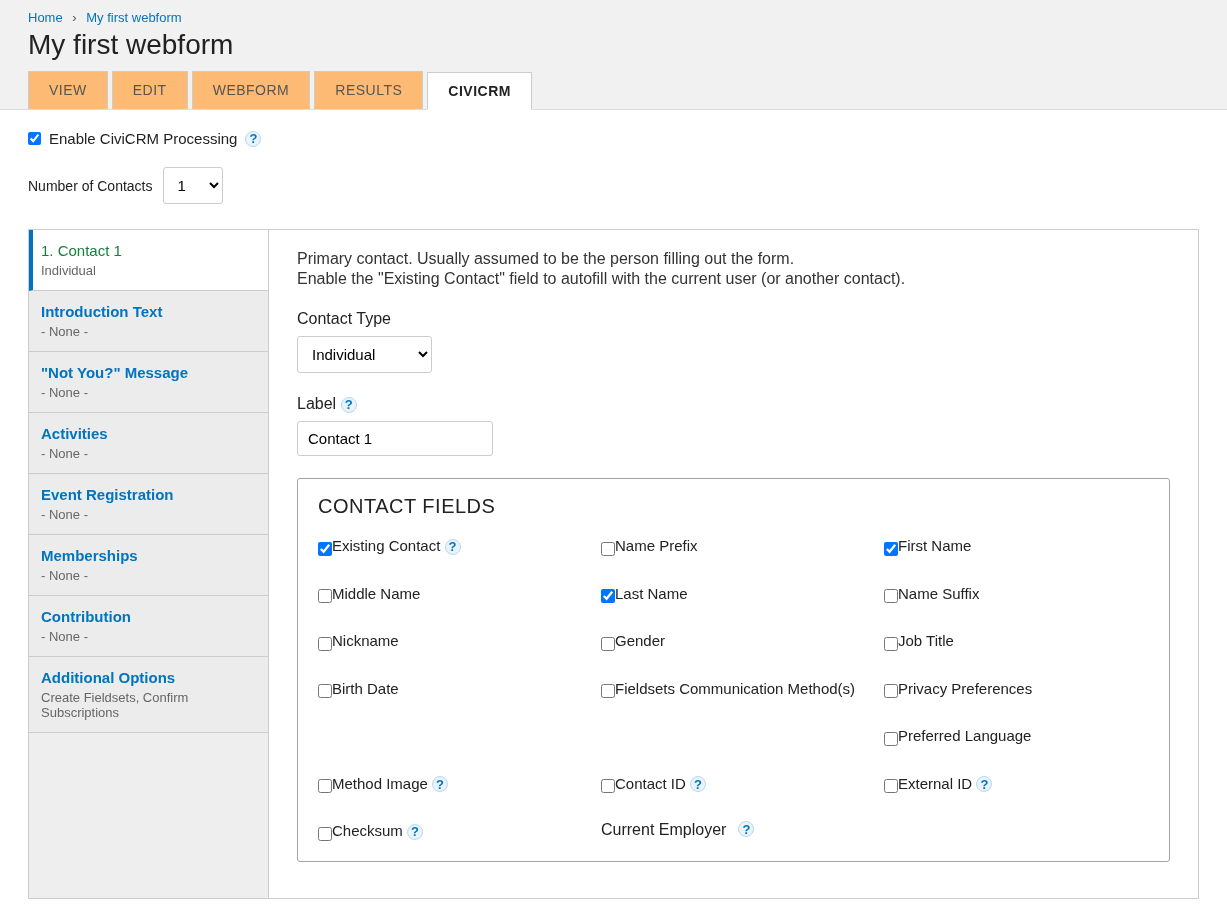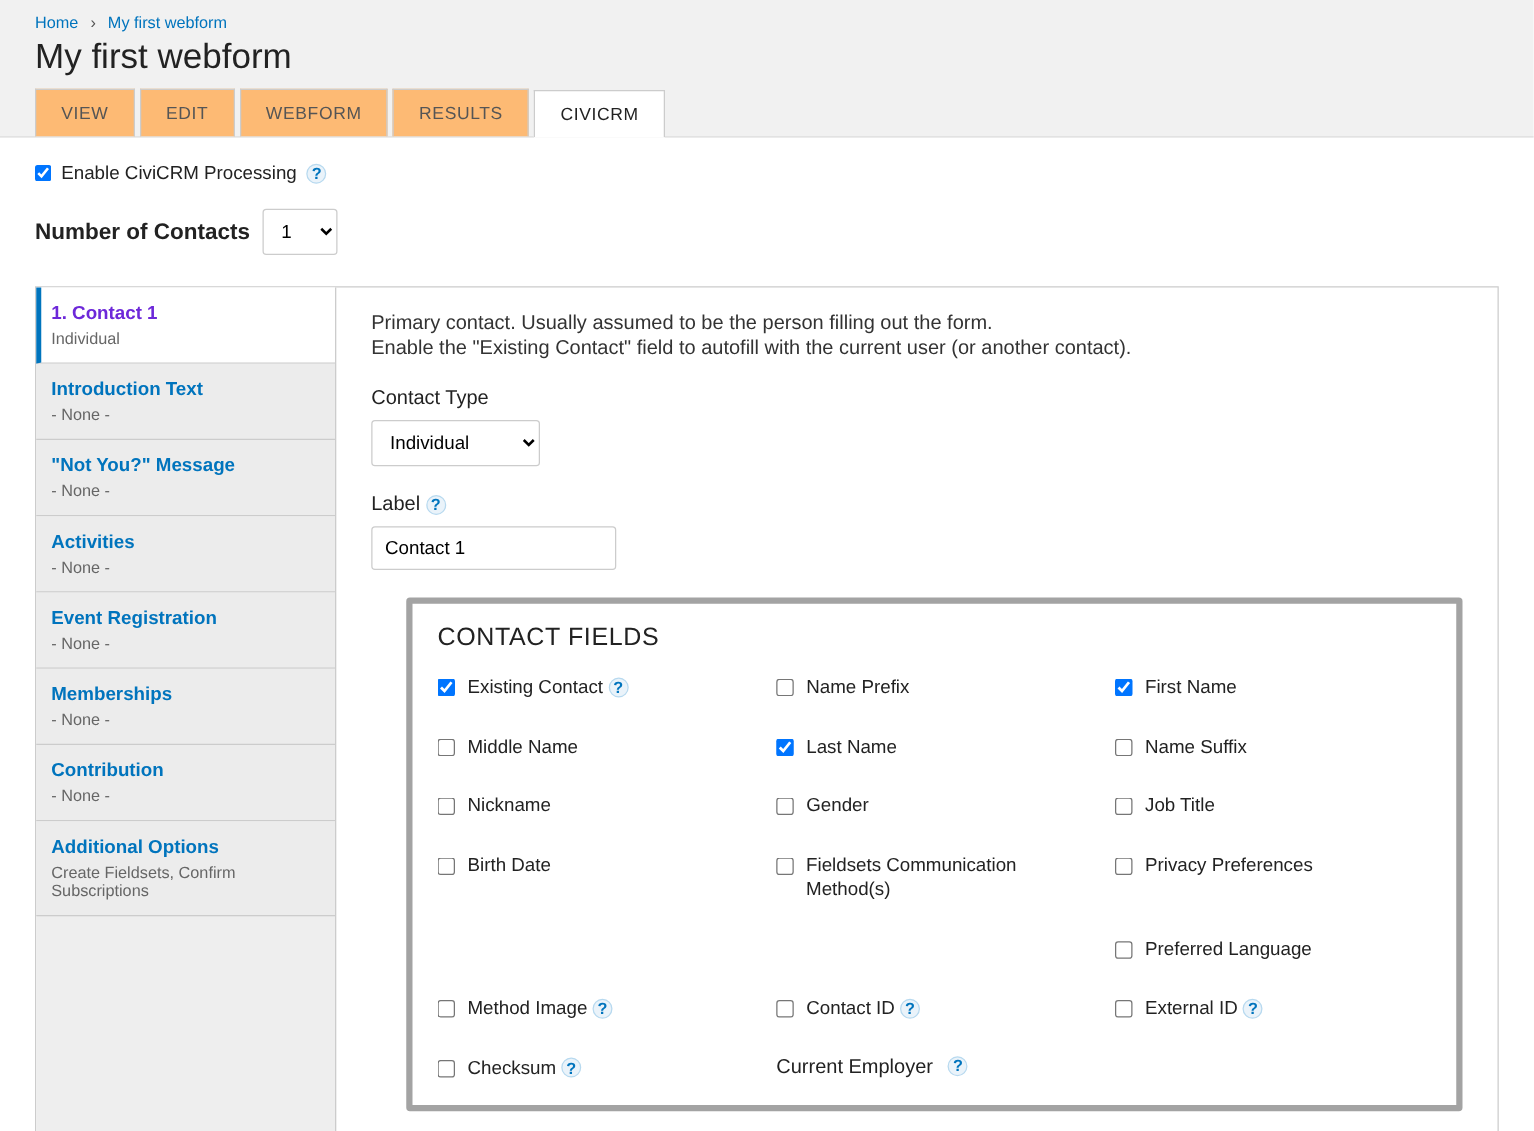--- a/index.html
+++ b/index.html
@@ -5,43 +5,43 @@
   * { box-sizing: border-box; margin: 0; padding: 0; }
   body { font-family: -apple-system, BlinkMacSystemFont, "Segoe UI", Helvetica, Arial, sans-serif; font-size: 15px; color: #222; background: #fff; }
   .page { width: 1227px; }
   .header-area { background: #f1f1f1; padding: 10px 28px 0 28px; border-bottom: 1px solid #ddd; }
   .breadcrumbs { font-size: 13px; margin-bottom: 4px; }
   .breadcrumbs a { color: #0074bd; text-decoration: none; }
   .breadcrumbs .sep { color: #555; margin: 0 6px; }
   h1.page-title { font-size: 28px; font-weight: 400; margin: 2px 0 10px 0; color: #222; }
   .tabs { display: flex; }
   .tab { padding: 10px 20px; font-size: 14px; letter-spacing: 0.5px; background: #fdba74; color: #555; border: 1px solid #ccc; border-bottom: none; margin-right: 4px; cursor: pointer; text-transform: uppercase; }
-  .tab.active { background: #fff; color: #222; font-weight: 400; border-bottom: 1px solid #fff; position: relative; top: 1px;}
+  .tab.active { background: #fff; color: #222; font-weight: 700; border-bottom: 1px solid #fff; position: relative; top: 1px;}
   .body-area { padding: 20px 28px; }
   .enable-row { display: flex; align-items: center; gap: 8px; margin-bottom: 20px; }
   .help-icon { color: #0074bd; font-size: 13px; background: #eaf3fa; border: 1px solid #b7d9ef; border-radius: 50%; width: 16px; height: 16px; display: inline-flex; align-items: center; justify-content: center; font-weight: 700; line-height: 1; cursor: pointer; }
   .contacts-row { display: flex; align-items: center; gap: 10px; margin-bottom: 25px; }
-  .contacts-row label { font-weight: 700; font-size: 18px; }
+  .contacts-row label { font-weight: 400; font-size: 14px; }
   select, input[type=text] { border: 1px solid #ccc; padding: 8px 10px; font-size: 15px; border-radius: 3px; background: #fff; }
   select.small { width: 60px; }
   .main-panel { border: 1px solid #ccc; display: flex; min-height: 670px; }
   .sidebar { width: 240px; background: #eee; border-right: 1px solid #ccc; }
   .side-item { padding: 12px 12px; border-bottom: 1px solid #ccc; background: #ececec; cursor: pointer; }
   .side-item.active { background: #fff; border-left: 4px solid #0074bd; padding-left: 8px; }
   .side-item .side-title { color: #0074bd; font-weight: 700; font-size: 15px; }
-  .side-item.active .side-title { color: #6d28d9; font-weight: 700; }
+  .side-item.active .side-title { color: #15803d; font-weight: 400; }
   .side-item .side-sub { color: #666; font-size: 13px; margin-top: 4px; }
   .content { flex: 1; padding: 20px 28px; }
   .content p.desc { font-size: 16px; color: #333; margin-bottom: 2px; }
   .form-row { margin-top: 22px; }
   .form-row > label { display: block; font-size: 16px; margin-bottom: 8px; }
-  .fieldset { border: 5px solid #a3a3a3; border-radius: 3px; padding: 16px 12px 20px 20px; margin-top: 22px; margin-left: 28px; }
+  .fieldset { border: 1px solid #a3a3a3; border-radius: 3px; padding: 16px 12px 20px 20px; margin-top: 22px; }
   .fieldset-title { font-size: 20px; margin-bottom: 18px; letter-spacing: 0.5px; }
   .checkbox-grid { display: grid; grid-template-columns: repeat(3, 1fr); column-gap: 10px; row-gap: 28px; }
-  .check-item { display: flex; align-items: flex-start; gap: 10px; font-size: 15px; }
+  .check-item { display: flex; align-items: flex-end; font-size: 15px; }
   .check-item input[type=checkbox] { margin-top: 3px; width: 14px; height: 14px; }
   .check-item label { line-height: 1.3; }
   .current-employer { font-size: 16px; display: flex; align-items: flex-start; gap: 12px; }
 </style>
 </head>
 <body>
 
 <div class="page">
   <div class="header-area">
     <div class="breadcrumbs">

